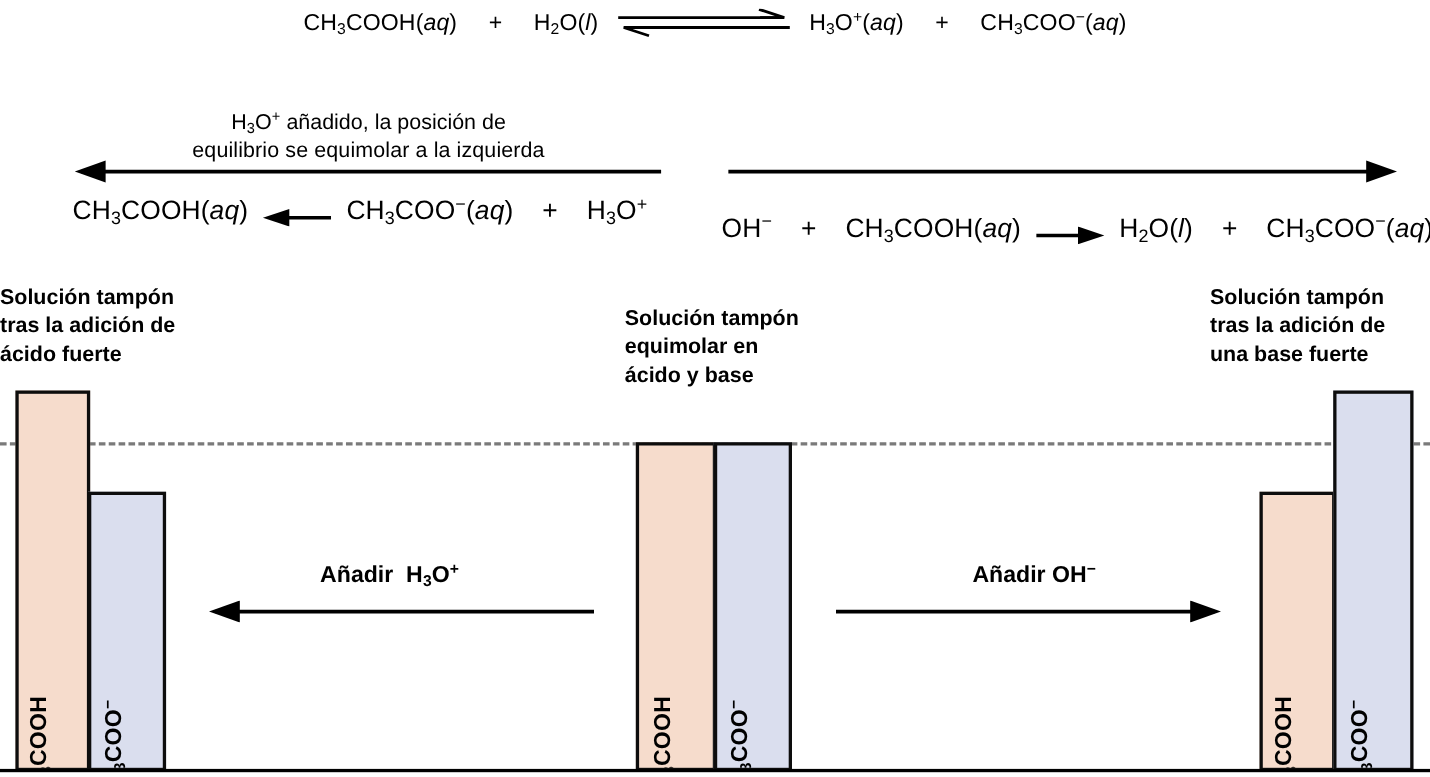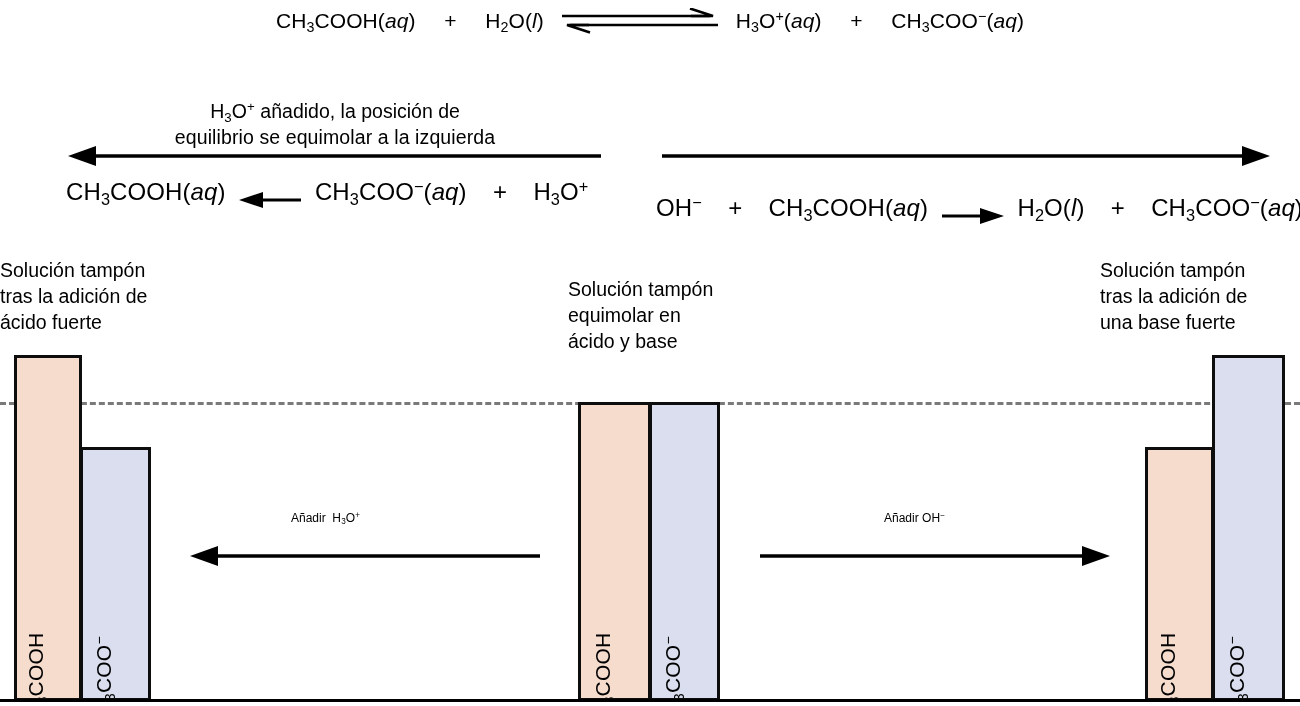--- a/index.html
+++ b/index.html
@@ -78,20 +78,21 @@
     margin: 0 7px;
   }
 
   
   #bar-area {
     position: absolute;
     left: 0;
     top: 250px;
     width: 1300px;
     height: 456px;
+    font-weight: bold;
   }
   .baseline {
     position: absolute;
     left: 0;
     top: 449px;
     width: 1300px;
     height: 3px;
     background: #000000;
   }
   .dashed-line {
@@ -119,21 +120,21 @@
     letter-spacing: 0.2px;
   }
   .caption {
     position: absolute;
     font-size: 19.5px;
     line-height: 1.33;
     white-space: pre-line;
   }
   .add-label {
     position: absolute;
-    font-size: 12px;
+    font-size: 21px;
     white-space: nowrap;
   }
 </style>
 </head>
 <body>
 
 <div class="abs" id="master-equation">
   <span class="piece chem">CH<sub>3</sub>COOH(<span class="it">aq</span>)</span>
   <span class="gap"></span>
   <span class="piece">+</span>

